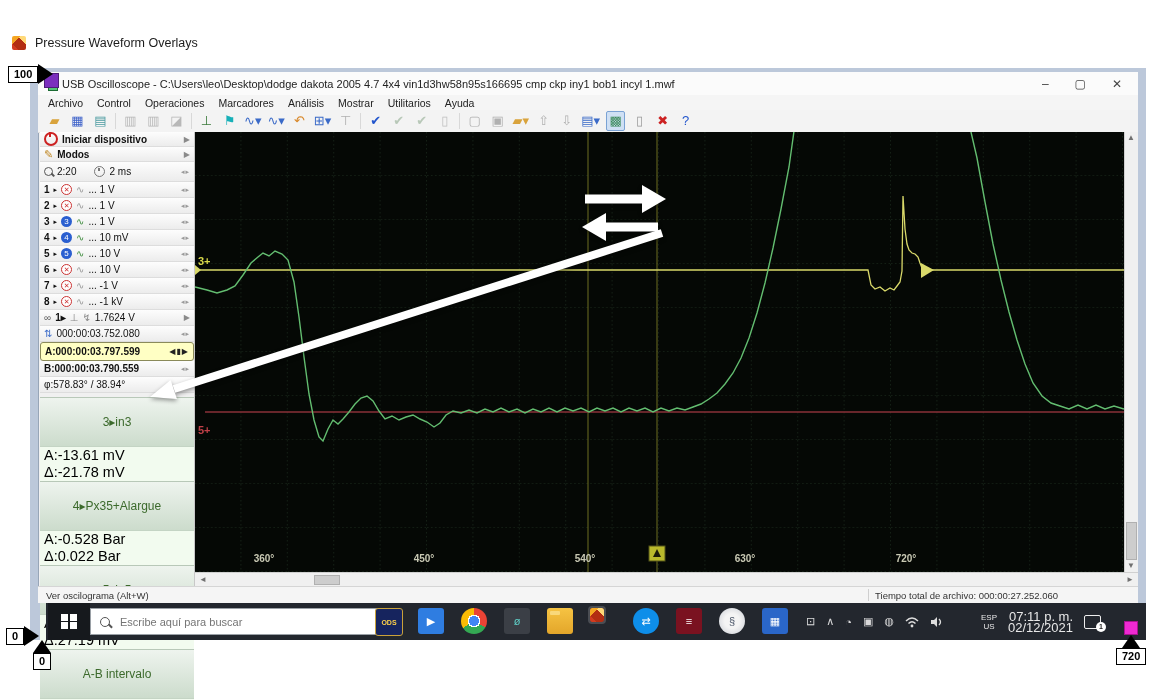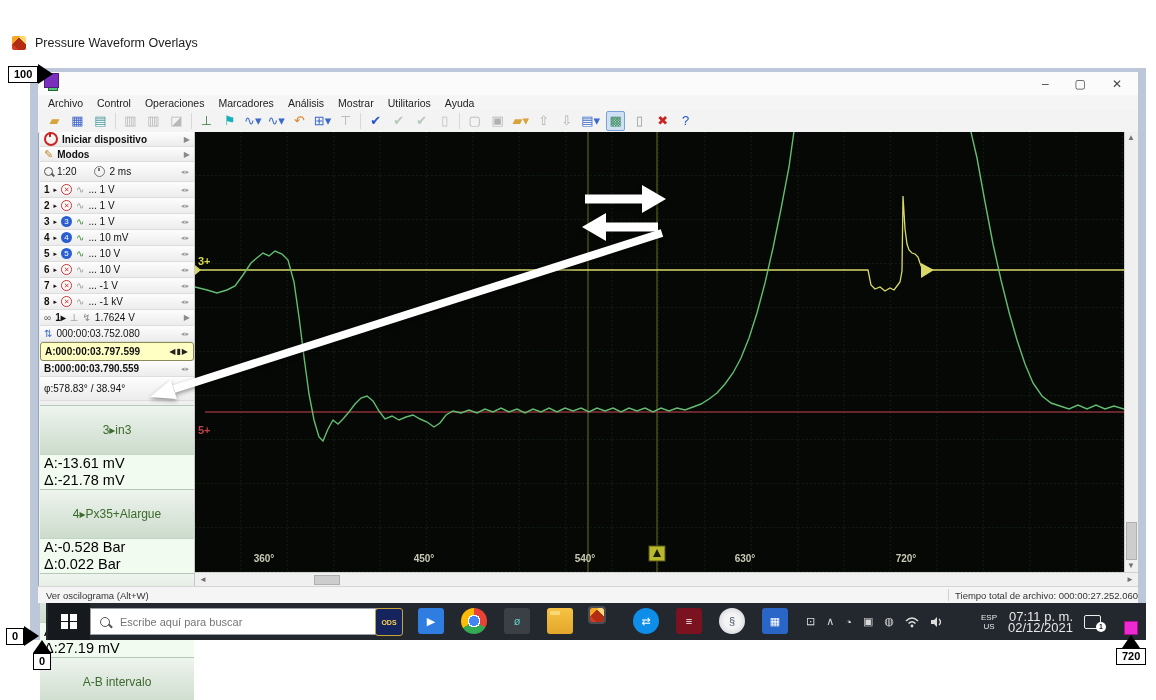--- a/index.html
+++ b/index.html
@@ -98,20 +98,21 @@
 
   <div class="abs screen-bg"></div>
 
   <div class="abs win"></div>
 
   <div class="abs titlebar">
     <span class="app-ico">
         <i></i>
         <i></i>
       </span>
+    <span class="titletext">USB Oscilloscope - C:\Users\leo\Desktop\dodge dakota 2005 4.7 4x4 vin1d3hw58n95s166695 cmp ckp iny1 bob1 incyl 1.mwf</span>
     <span class="winbtns">
       <span>–</span>
       <span>▢</span>
       <span>✕</span>
     </span>
   </div>
 
   <div class="abs menubar">
     <span>Archivo</span>
     <span>Control</span>
@@ -163,21 +164,21 @@
       <span class="lbl" style="font-weight:bold">Iniciar dispositivo</span>
       <span class="chev">▶</span>
     </div>
     <div class="srow" style="height:15px">
       <span class="modes-ico">✎</span>
       <span class="lbl" style="font-weight:bold">Modos</span>
       <span class="chev">▶</span>
     </div>
     <div class="srow" style="height:20px">
       <span class="mag"></span>
-      <span class="lbl">1:20</span>
+      <span class="lbl">2:20</span>
       <span class="clk" style="margin-left:14px"></span>
       <span class="lbl">2 ms</span>
       <span class="mini">◂▸</span>
     </div>
 
     <div class="srow" style="height:16px">
       <span class="chnum">1</span>
         <span style="font-size:7px">▸</span>
       <span class="chip off">✕</span>
       <span class="wav dim">∿</span>
@@ -255,21 +256,21 @@
       <span class="mini">◂▸</span>
     </div>
     <div class="srow hl-a" style="height:19px">
       <span class="lbl" style="font-weight:bold">A:000:00:03.797.599</span>
       <span class="mini">◀▮▶</span>
     </div>
     <div class="srow" style="height:16px">
       <span class="lbl" style="font-weight:bold">B:000:00:03.790.559</span>
       <span class="mini">◂▸</span>
     </div>
-    <div class="srow" style="height:24px">
+    <div class="srow" style="height:16px">
       <span class="lbl">φ:578.83° / 38.94°</span>
     </div>
     <div style="height:4px"></div>
 
     <div>
       <div class="meas-h">3▸in3</div>
       <div class="meas-v">A:-13.61 mV</div>
       <div class="meas-v">Δ:-21.78 mV</div>
     </div>
     <div>
@@ -327,21 +328,21 @@
   <div class="abs hscroll">
     <span class="sarrow" style="left:2px;top:1px">◄</span>
     <span class="sthumb" style="left:119px;top:2px;width:26px;height:10px"></span>
     <span class="sarrow" style="right:2px;top:1px">►</span>
   </div>
 
   <div class="abs statusbar">
     <span style="padding-left:8px">Ver oscilograma (Alt+W)</span>
     <span style="margin-left:auto"></span>
     <span class="sdiv"></span>
-    <span style="">Tiempo total de archivo: 000:00:27.252.060</span>
+    <span style="padding-right:80px">Tiempo total de archivo: 000:00:27.252.060</span>
   </div>
 
   <div class="abs taskbar"></div>
   <div class="abs startbtn">
     <span class="winlogo">
         <i></i>
         <i></i>
         <i></i>
         <i></i>
       </span>

